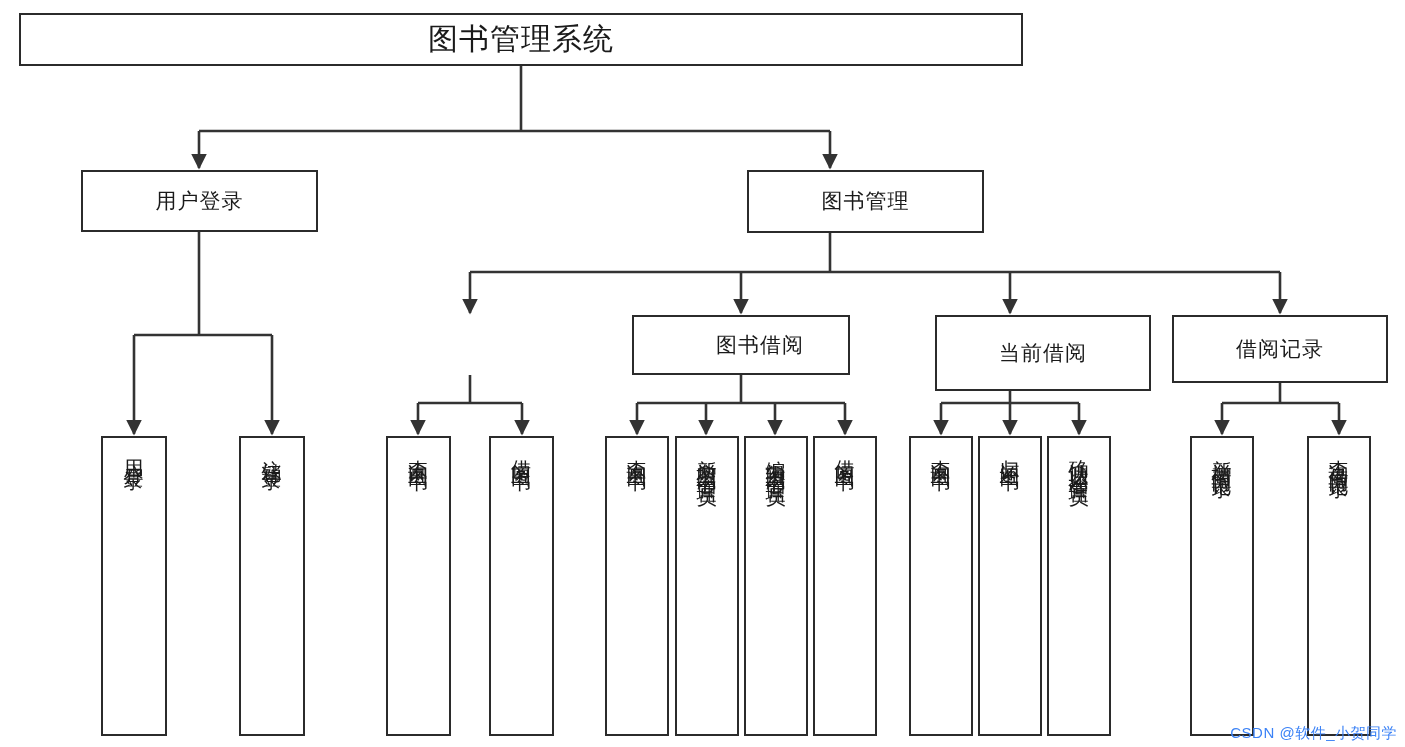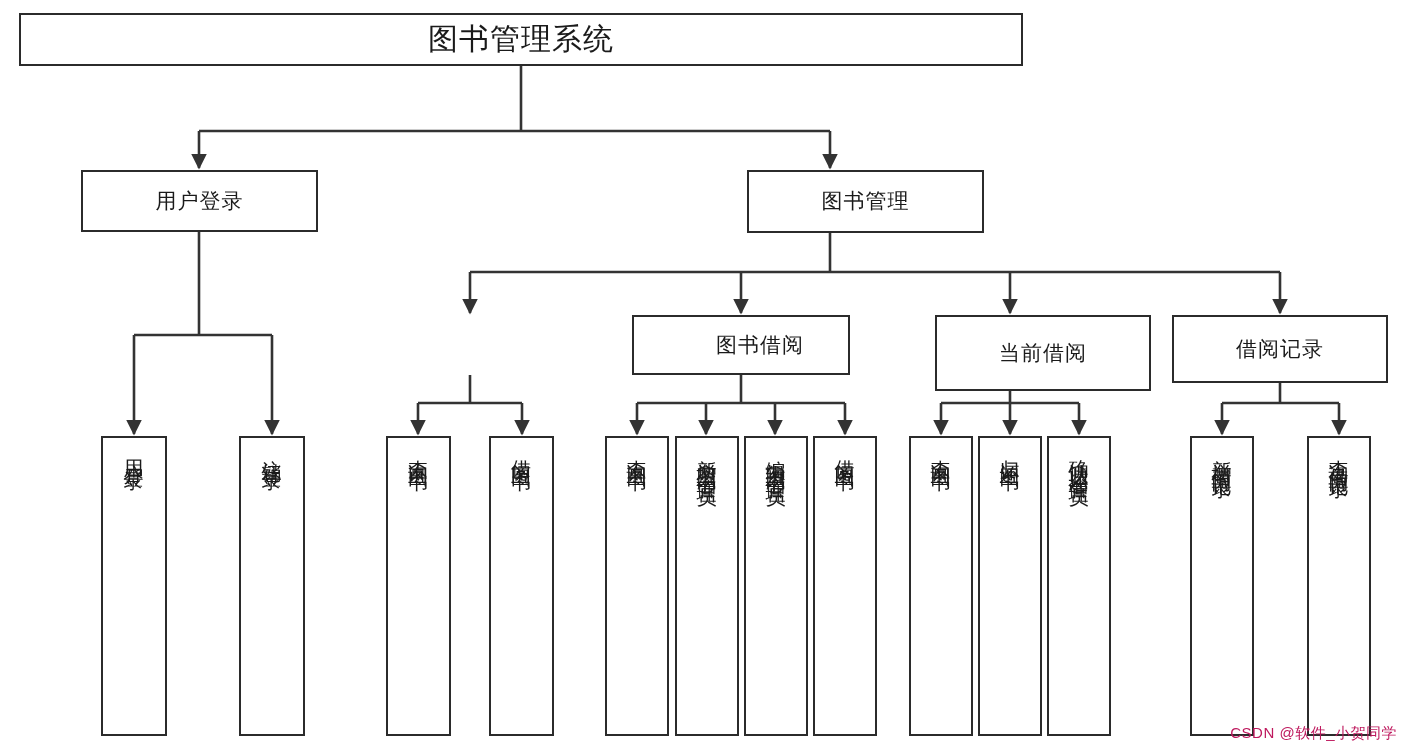--- a/index.html
+++ b/index.html
@@ -64,21 +64,21 @@
     line-height: 1.0;
     letter-spacing: 4px;
     white-space: nowrap;
     height: auto;
   }
   #watermark {
     position: absolute;
     right: 8px;
     bottom: 4px;
     font-size: 15px;
-    color: #be185d;
+    color: #3b82f6;
     white-space: nowrap;
     letter-spacing: 0.5px;
   }
 </style>
 </head>
 <body>
 
 <div id="diagram-root">
 
   <svg id="edge-layer" viewBox="0 0 1405 747" width="1405" height="747" xmlns="http://www.w3.org/2000/svg">

